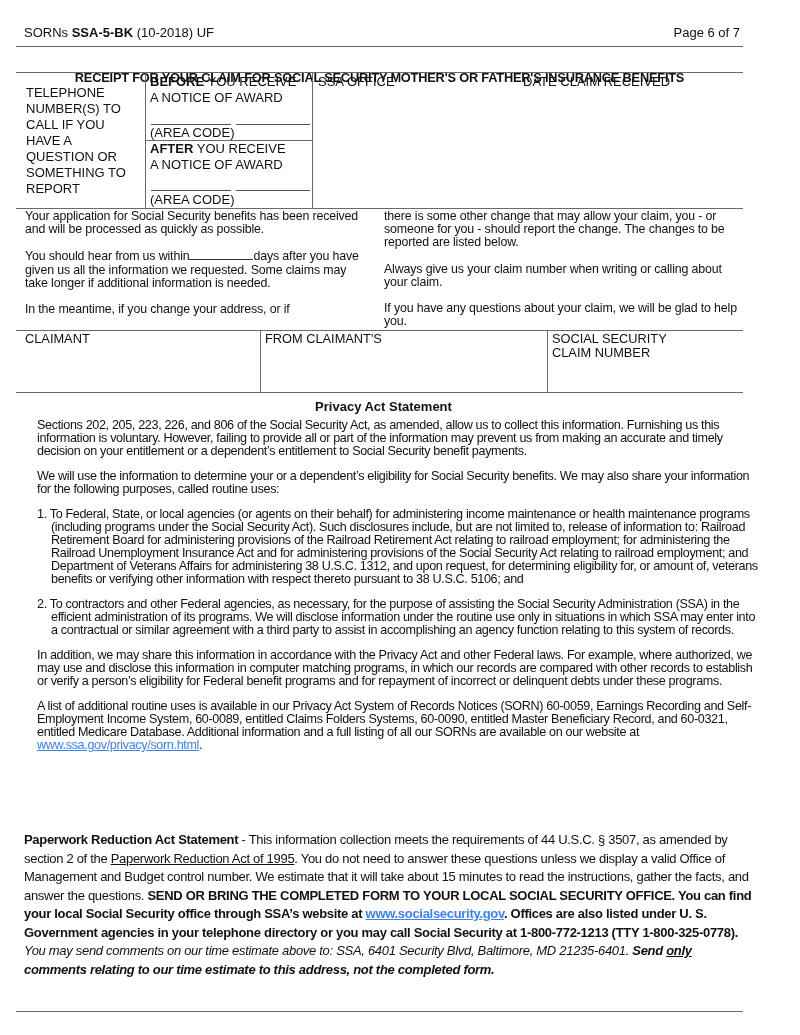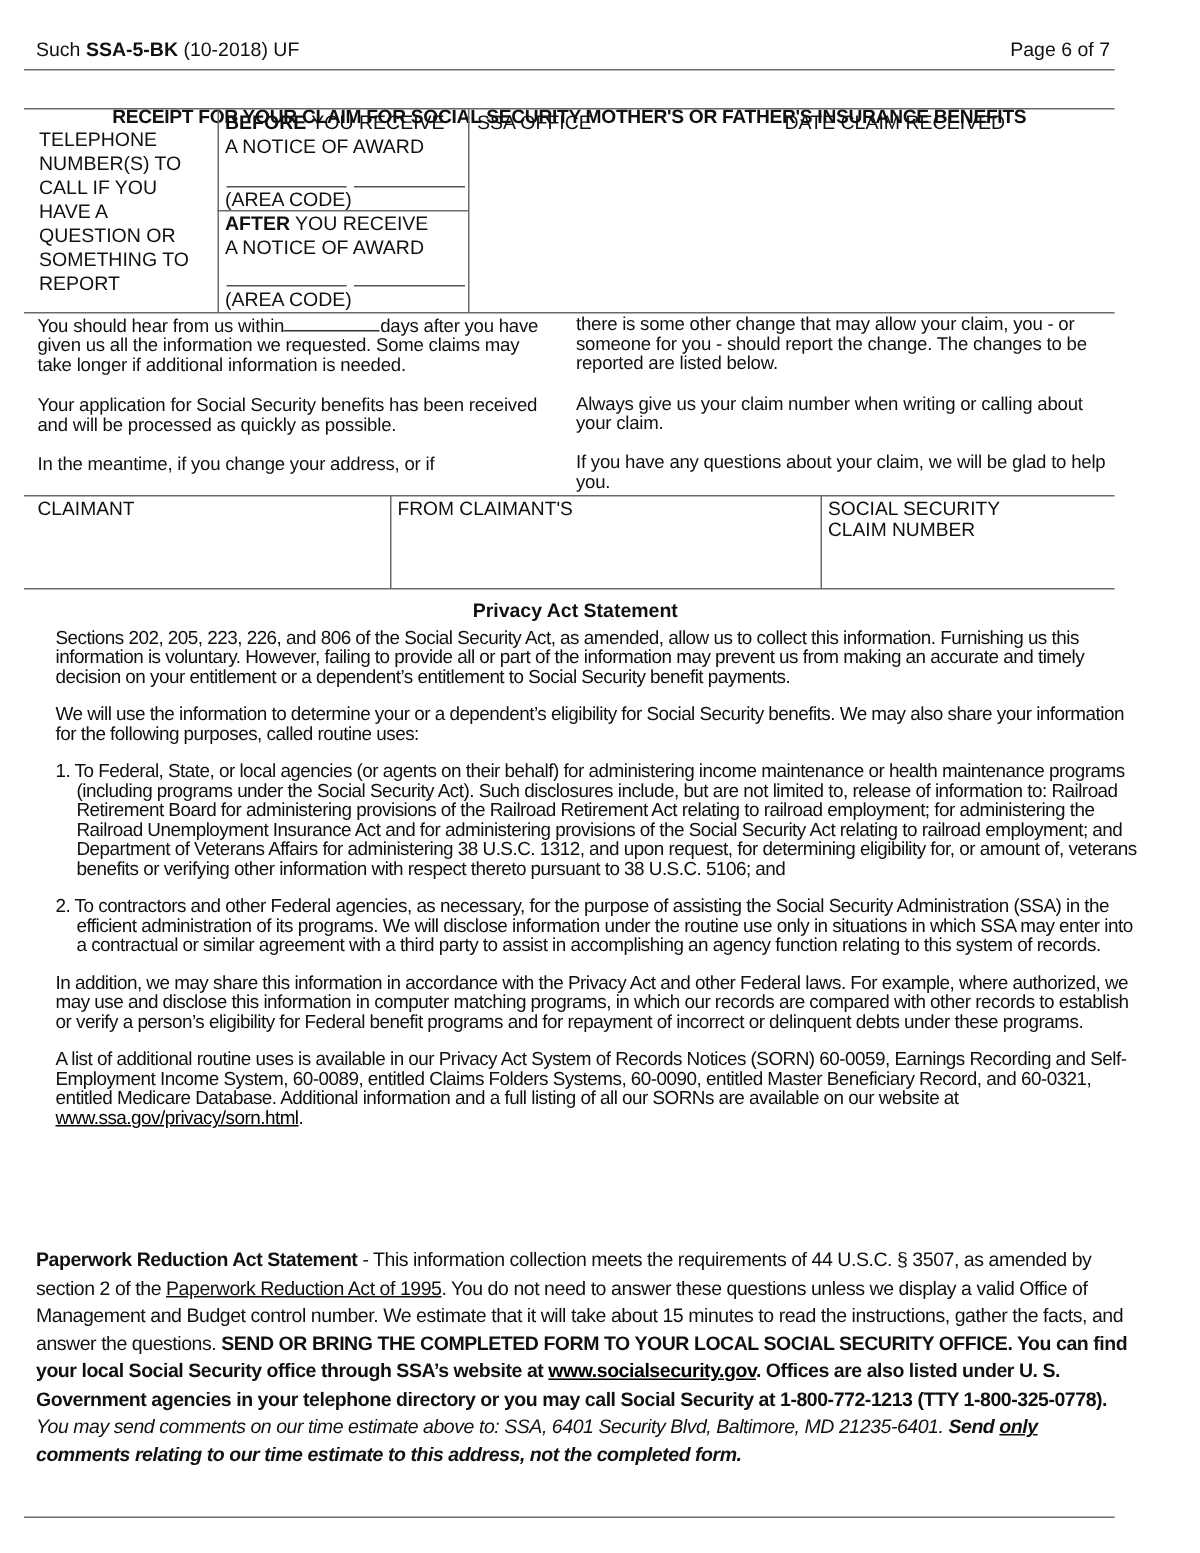--- a/index.html
+++ b/index.html
@@ -10,30 +10,30 @@
   .abs { position: absolute; }
   .hdr { font-size: 13px; }
   .hline { position: absolute; height: 0; border-top: 1.5px solid #6a6a6a; }
   .vline { position: absolute; width: 0; border-left: 1.5px solid #6a6a6a; }
   .cell { position: absolute; font-size: 13px; line-height: 16px; }
   .uline { position: absolute; height: 0; border-top: 1px solid #555; }
   .para { position: absolute; font-size: 12.4px; line-height: 13.2px; letter-spacing: -0.15px; }
   .para2 { position: absolute; font-size: 12.6px; line-height: 13px; left: 24px; width: 735px; letter-spacing: -0.35px; }
   .para2 p { margin: 0 0 12px 13px; }
   .list-item { padding-left: 14px; text-indent: -14px; }
-  a { color: #000000; text-decoration: underline; }
+  a { color: #3b82f6; text-decoration: underline; }
   .pra { position: absolute; left: 24px; width: 730px; font-size: 13px; line-height: 18.5px; letter-spacing: -0.3px; }
   b { font-weight: bold; }
   .u { text-decoration: underline; }
 </style>
 </head>
 <body>
 
 <div class="abs hdr" style="left:24px; top:25px;">
-  <span>Such </span><b>SSA-5-BK</b><span> (10-2018) UF</span>
+  <span>SORNs </span><b>SSA-5-BK</b><span> (10-2018) UF</span>
 </div>
 <div class="abs hdr" style="right:60px; top:25px;">Page 6 of 7</div>
 <div class="hline" style="left:16px; width:727px; top:46px;"></div>
 
 <div class="abs" style="left:16px; width:727px; top:52px; text-align:center; font-weight:bold; font-size:12.8px; letter-spacing:-0.2px;margin-top:18px;">RECEIPT FOR YOUR CLAIM FOR SOCIAL SECURITY MOTHER'S OR FATHER'S INSURANCE BENEFITS</div>
 
 <div class="hline" style="left:16px; width:727px; top:72px;"></div>
 <div class="vline" style="left:145px; top:72px; height:136px;"></div>
 <div class="vline" style="left:312px; top:72px; height:136px;"></div>
 <div class="hline" style="left:145px; width:167px; top:140px;"></div>
@@ -64,24 +64,24 @@
 <div class="uline" style="left:151px; width:80px; top:190px;"></div>
 <div class="uline" style="left:236px; width:74px; top:190px;"></div>
 <div class="cell" style="left:150px; top:192px;">(AREA CODE)</div>
 
 <div class="cell" style="left:318px; top:74px;">SSA OFFICE</div>
 <div class="abs" style="left:318px; top:90px; width:190px; height:115px;"></div>
 <div class="cell" style="left:523px; top:74px;">DATE CLAIM RECEIVED</div>
 <div class="abs" style="left:523px; top:90px; width:215px; height:115px;"></div>
 
 <div class="para" style="left:25px; top:210px; width:345px;">
+  <div style="margin-bottom:13px;">Your application for Social Security benefits has been received and will be processed as quickly as possible.</div>
   <div style="margin-bottom:13px;">
     <span>You should hear from us within</span><span style="display:inline-block; width:64px; border-bottom:1px solid #333; height:10px;"></span><span>days after you have given us all the information we requested. Some claims may take longer if additional information is needed.</span>
   </div>
-  <div style="margin-bottom:13px;">Your application for Social Security benefits has been received and will be processed as quickly as possible.</div>
   <div>In the meantime, if you change your address, or if</div>
 </div>
 <div class="para" style="left:384px; top:210px; width:362px;">
   <div style="margin-bottom:13px;">there is some other change that may allow your claim, you - or someone for you - should report the change. The changes to be reported are listed below.</div>
   <div style="margin-bottom:13px;">Always give us your claim number when writing or calling about your claim.</div>
   <div>If you have any questions about your claim, we will be glad to help you.</div>
 </div>
 
 <div class="hline" style="left:16px; width:727px; top:330px;"></div>
 <div class="vline" style="left:260px; top:330px; height:62px;"></div>

